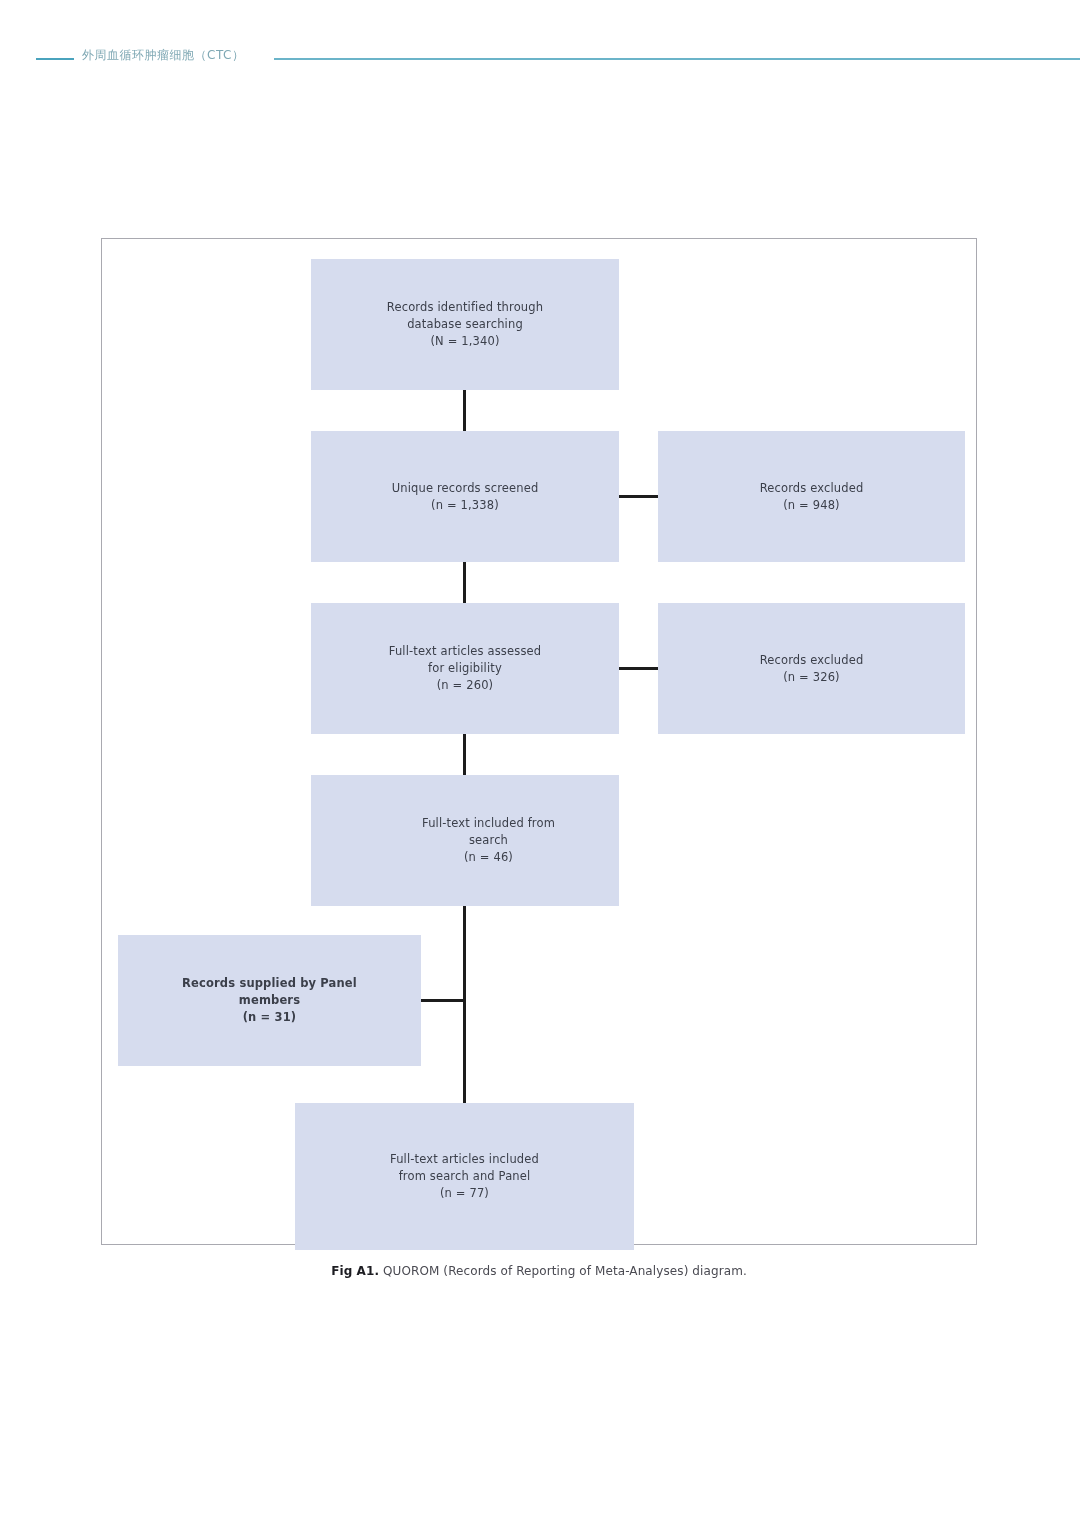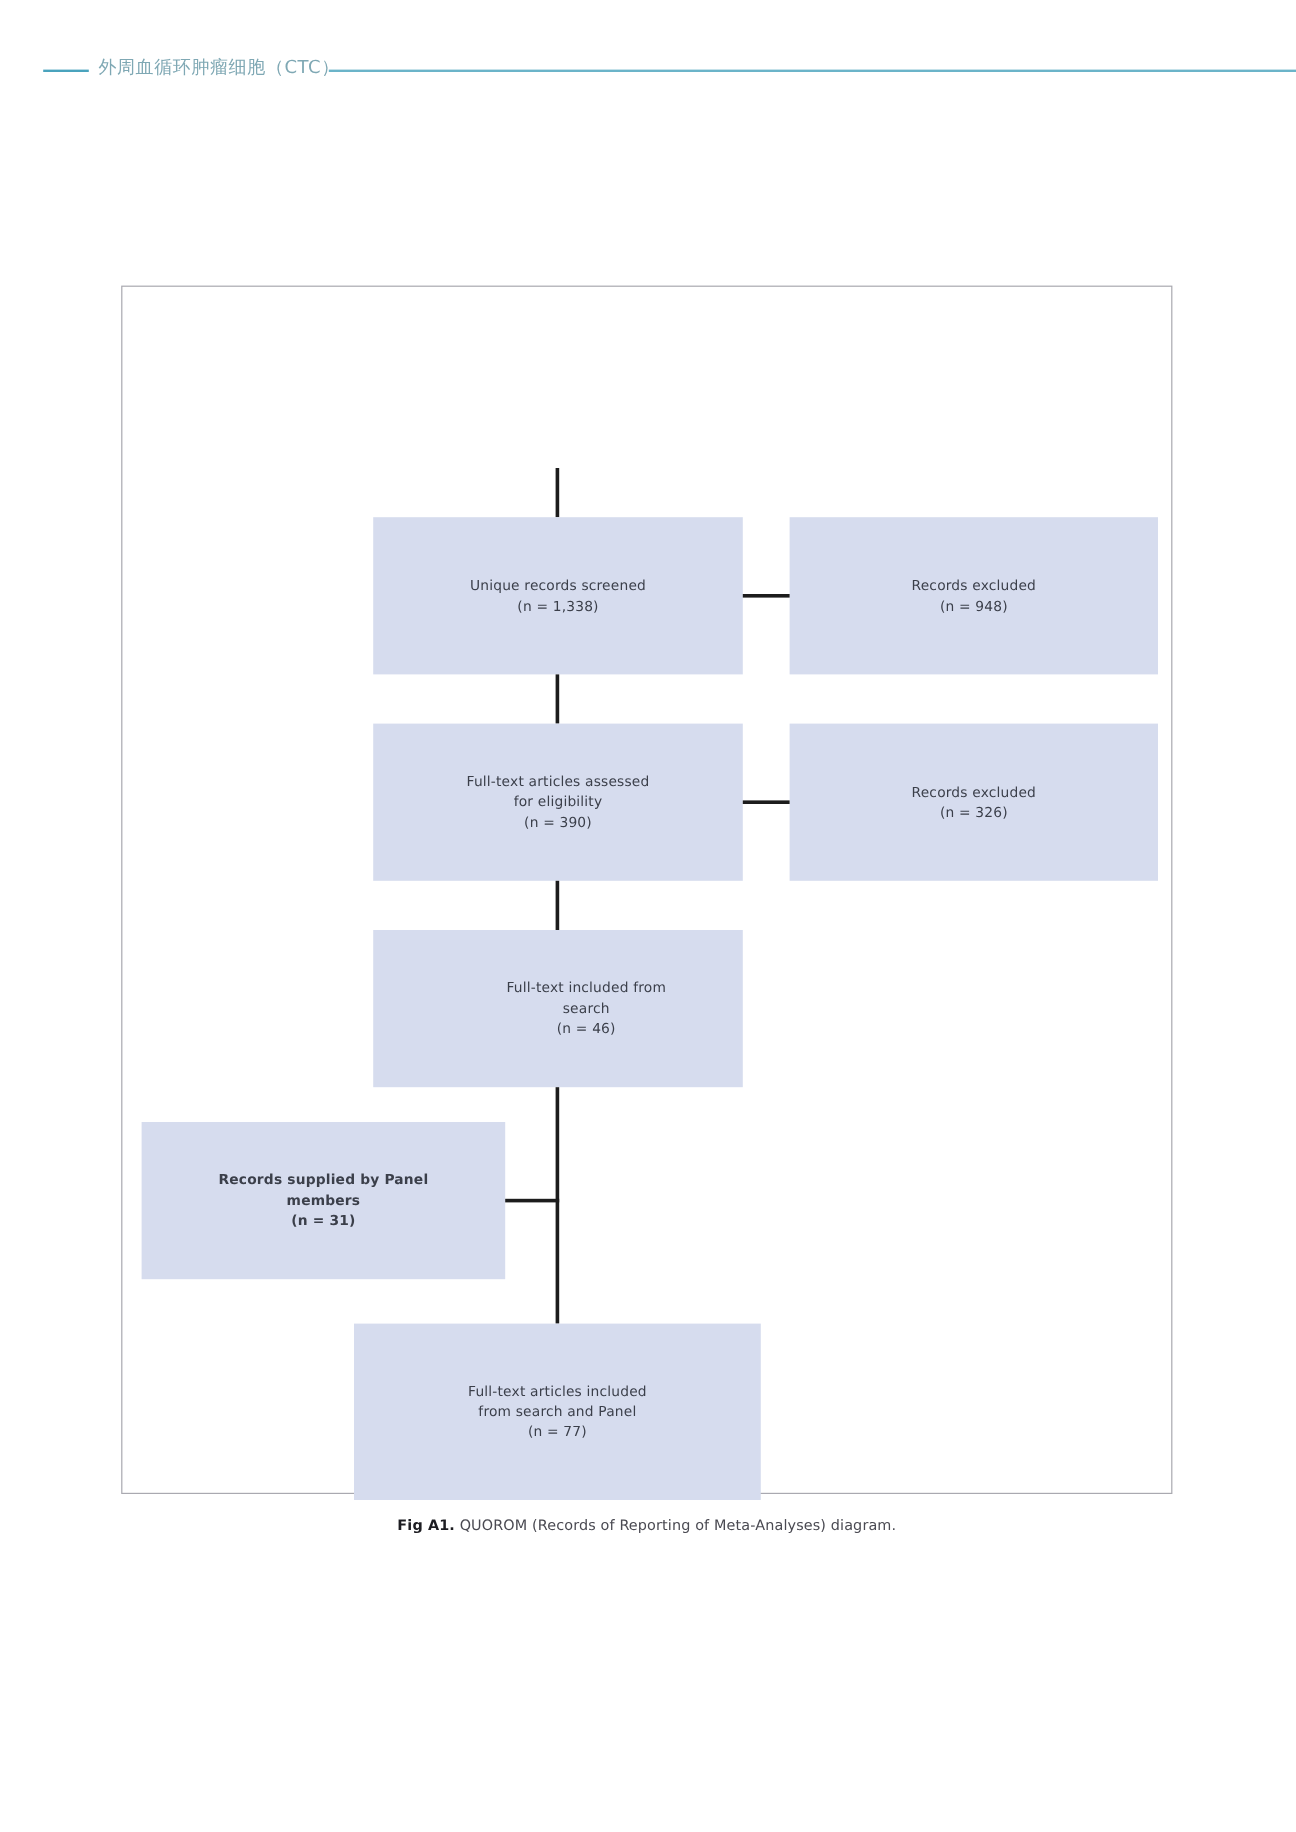--- a/index.html
+++ b/index.html
@@ -23,21 +23,21 @@
   }
   .header-rule-left {
     position: absolute;
     left: 36px; top: 58px;
     width: 38px; height: 2px;
     background: #4aa3bd;
   }
   .header-title {
     position: absolute;
     left: 82px; top: 47px;
-    font-size: 15px;
+    font-size: 12px;
     letter-spacing: 0.5px;
     color: #7fa8b4;
     white-space: nowrap;
     font-family: "DejaVu Sans", "Liberation Sans", sans-serif;
   }
   .header-rule-right {
     position: absolute;
     left: 274px; top: 58px;
     width: 806px; height: 2px;
     background: #6bb4c9;
@@ -110,37 +110,42 @@
 
 <div class="header">
   <div class="header-rule-left"></div>
   <div class="header-title">外周血循环肿瘤细胞（CTC）</div>
   <div class="header-rule-right"></div>
 </div>
 
 <div class="figure-frame">
   <div class="flow">
 
+    <div class="node" style="left:209px; top:20px; width:308px; height:131px;">
+      <span class="node-text">Records identified through
+database searching
+(N = 1,340)</span>
+    </div>
     <div class="connector connector-v" style="left:361px; top:151px; width:3px; height:41px;"></div>
 
     <div class="node" style="left:209px; top:192px; width:308px; height:131px;align-items:center;">
       <span class="node-text">Unique records screened
 (n = 1,338)</span>
     </div>
     <div class="node" style="left:556px; top:192px; width:307px; height:131px;">
       <span class="node-text">Records excluded
 (n = 948)</span>
     </div>
     <div class="connector connector-h" style="left:517px; top:256px; width:39px; height:3px;"></div>
     <div class="connector connector-v" style="left:361px; top:323px; width:3px; height:41px;"></div>
 
     <div class="node" style="left:209px; top:364px; width:308px; height:131px;">
       <span class="node-text">Full-text articles assessed
 for eligibility
-(n = 390)</span>
+(n = 260)</span>
     </div>
     <div class="node" style="left:556px; top:364px; width:307px; height:131px;">
       <span class="node-text">Records excluded
 (n = 326)</span>
     </div>
     <div class="connector connector-h" style="left:517px; top:428px; width:39px; height:3px;"></div>
     <div class="connector connector-v" style="left:361px; top:495px; width:3px; height:41px;"></div>
 
     <div class="node" style="left:209px; top:536px; width:308px; height:131px;padding-left:47px;">
       <span class="node-text">Full-text included from

